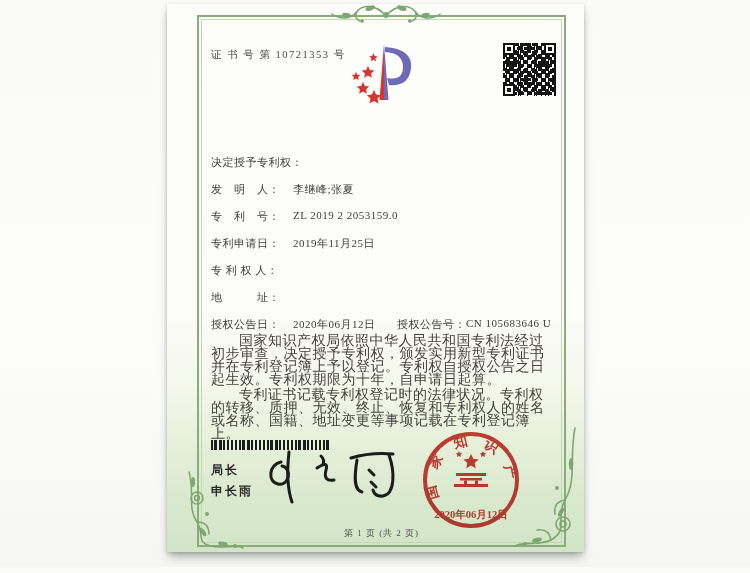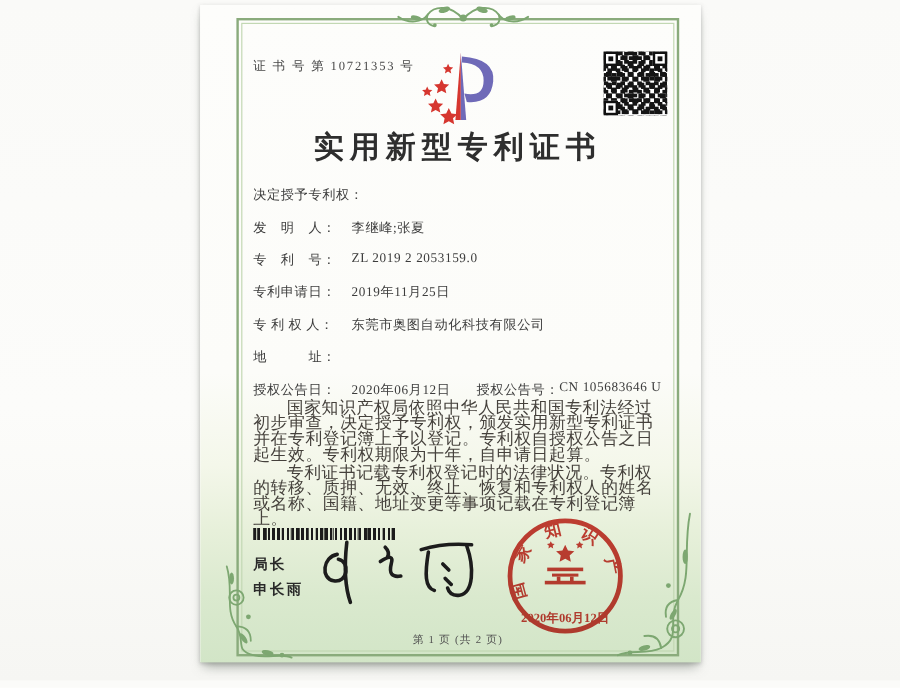--- a/index.html
+++ b/index.html
@@ -119,41 +119,39 @@
         <path d="M31,52 l2.2,4.6 5,.6 -3.7,3.4 1,4.9 -4.5,-2.5 -4.5,2.5 1,-4.9 -3.7,-3.4 5,-.6 Z"></path>
       </g>
     </svg>
 
     <div class="qr">
       <div class="finder tl"></div>
       <div class="finder tr"></div>
       <div class="finder bl"></div>
     </div>
 
-    <div class="title">实用新型专利证书</div>
 
     <div class="fields">
       <div class="row">
         <span class="lbl">决定授予专利权：</span>
       </div>
       <div class="row">
         <span class="lbl">发　明　人：</span>
         <span class="val">李继峰;张夏</span>
       </div>
       <div class="row">
         <span class="lbl">专　利　号：</span>
         <span class="val">ZL 2019 2 2053159.0</span>
       </div>
       <div class="row">
         <span class="lbl">专利申请日：</span>
         <span class="val">2019年11月25日</span>
       </div>
       <div class="row">
         <span class="lbl">专 利 权 人：</span>
-        <span class="val">东莞市奥图自动化科技有限公司</span>
       </div>
       <div class="row">
         <span class="lbl">地　　　址：</span>
       </div>
       <div class="row">
         <span class="lbl">授权公告日：</span>
         <span class="val val-grantdate">2020年06月12日</span>
         <span class="lbl" style="min-width:0;">授权公告号：</span>
         <span class="val">CN 105683646 U</span>
       </div>

